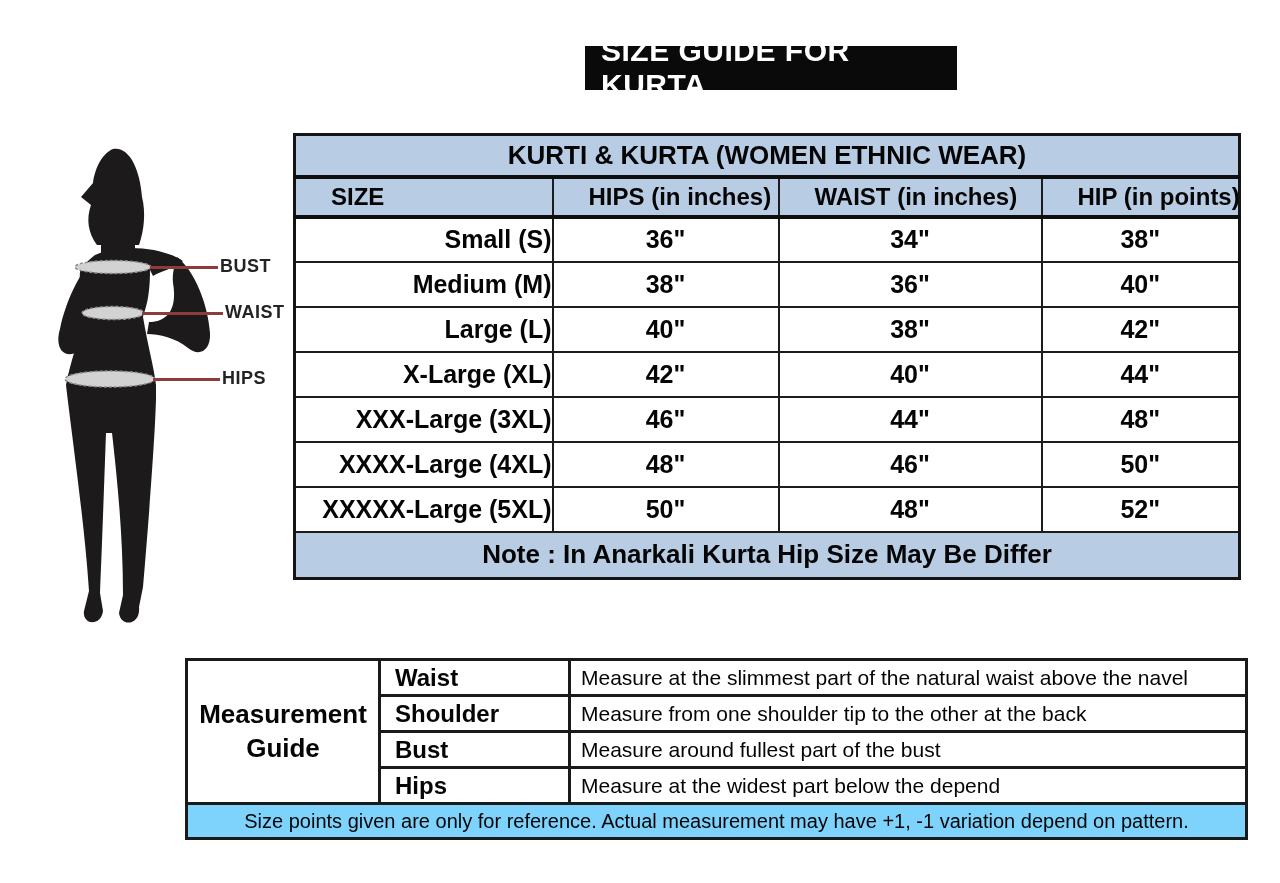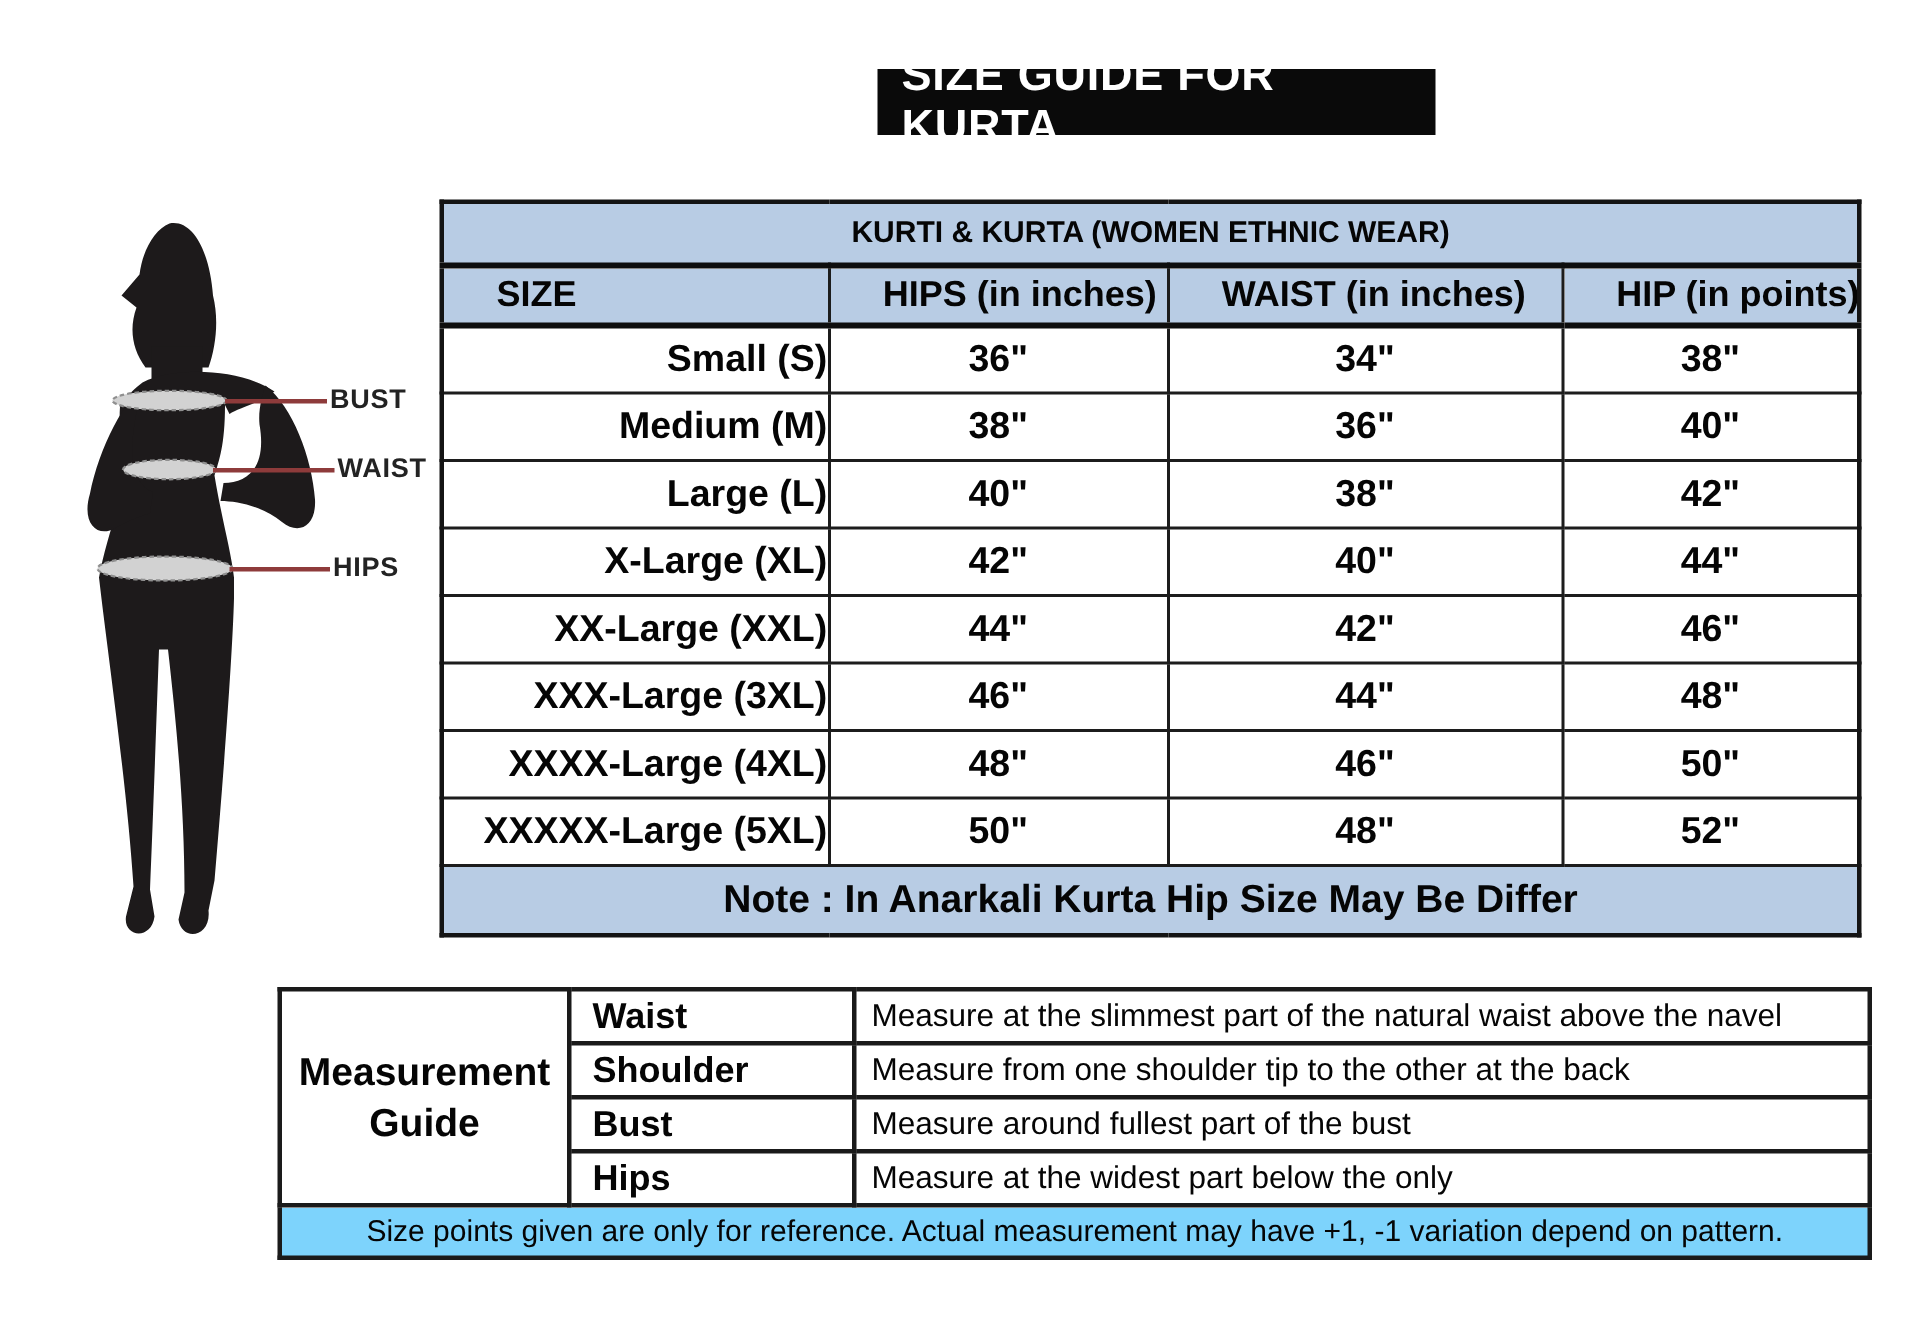--- a/index.html
+++ b/index.html
@@ -31,21 +31,21 @@
   .label-hips  { left:172px; top:233px; }
 
   
   .size-table-wrap { position:absolute; left:293px; top:133px; width:945px; }
   table.size-table {
     width:100%; border-collapse:collapse; table-layout:fixed;
     border:3px solid #141414; color:#050505;
   }
   table.size-table th, table.size-table td { border:2px solid #1c1c1c; overflow:hidden; white-space:nowrap; }
   .st-caption th {
-    height:42px; background:#b8cce4; font-size:20px; font-weight:bold; text-align:center;
+    height:42px; background:#b8cce4; font-size:26px; font-weight:bold; text-align:center;
     border-bottom:4px solid #0e0e0e !important;
   }
   .st-head th {
     height:40px; background:#b8cce4; font-size:24px; font-weight:bold; text-align:left;
     border-bottom:4px solid #0e0e0e !important;
     padding-left:35px;
   }
   .st-row td { height:45px; font-size:25px; font-weight:bold; text-align:center; background:#ffffff;
     border-top:4px double #1f1f1f; }
   .st-row td.size-name { text-align:right; padding-left:16px; }
@@ -137,26 +137,20 @@
           <td>38"</td>
           <td>42"</td>
         </tr>
         <tr class="st-row">
           <td class="size-name">X-Large (XL)</td>
           <td>42"</td>
           <td>40"</td>
           <td>44"</td>
         </tr>
         <tr class="st-row">
-          <td class="size-name">XX-Large (XXL)</td>
-          <td>44"</td>
-          <td>42"</td>
-          <td>46"</td>
-        </tr>
-        <tr class="st-row">
           <td class="size-name">XXX-Large (3XL)</td>
           <td>46"</td>
           <td>44"</td>
           <td>48"</td>
         </tr>
         <tr class="st-row">
           <td class="size-name">XXXX-Large (4XL)</td>
           <td>48"</td>
           <td>46"</td>
           <td>50"</td>
@@ -190,21 +184,21 @@
         <tr>
           <td class="gt-term">Shoulder</td>
           <td class="gt-desc">Measure from one shoulder tip to the other at the back</td>
         </tr>
         <tr>
           <td class="gt-term">Bust</td>
           <td class="gt-desc">Measure around fullest part of the bust</td>
         </tr>
         <tr>
           <td class="gt-term">Hips</td>
-          <td class="gt-desc">Measure at the widest part below the only</td>
+          <td class="gt-desc">Measure at the widest part below the depend</td>
         </tr>
         <tr class="gt-foot">
           <td colspan="3">Size points given are only for reference. Actual measurement may have +1, -1 variation depend on pattern.</td>
         </tr>
       </tbody>
     </table>
   </div>
 
 </div>
 

